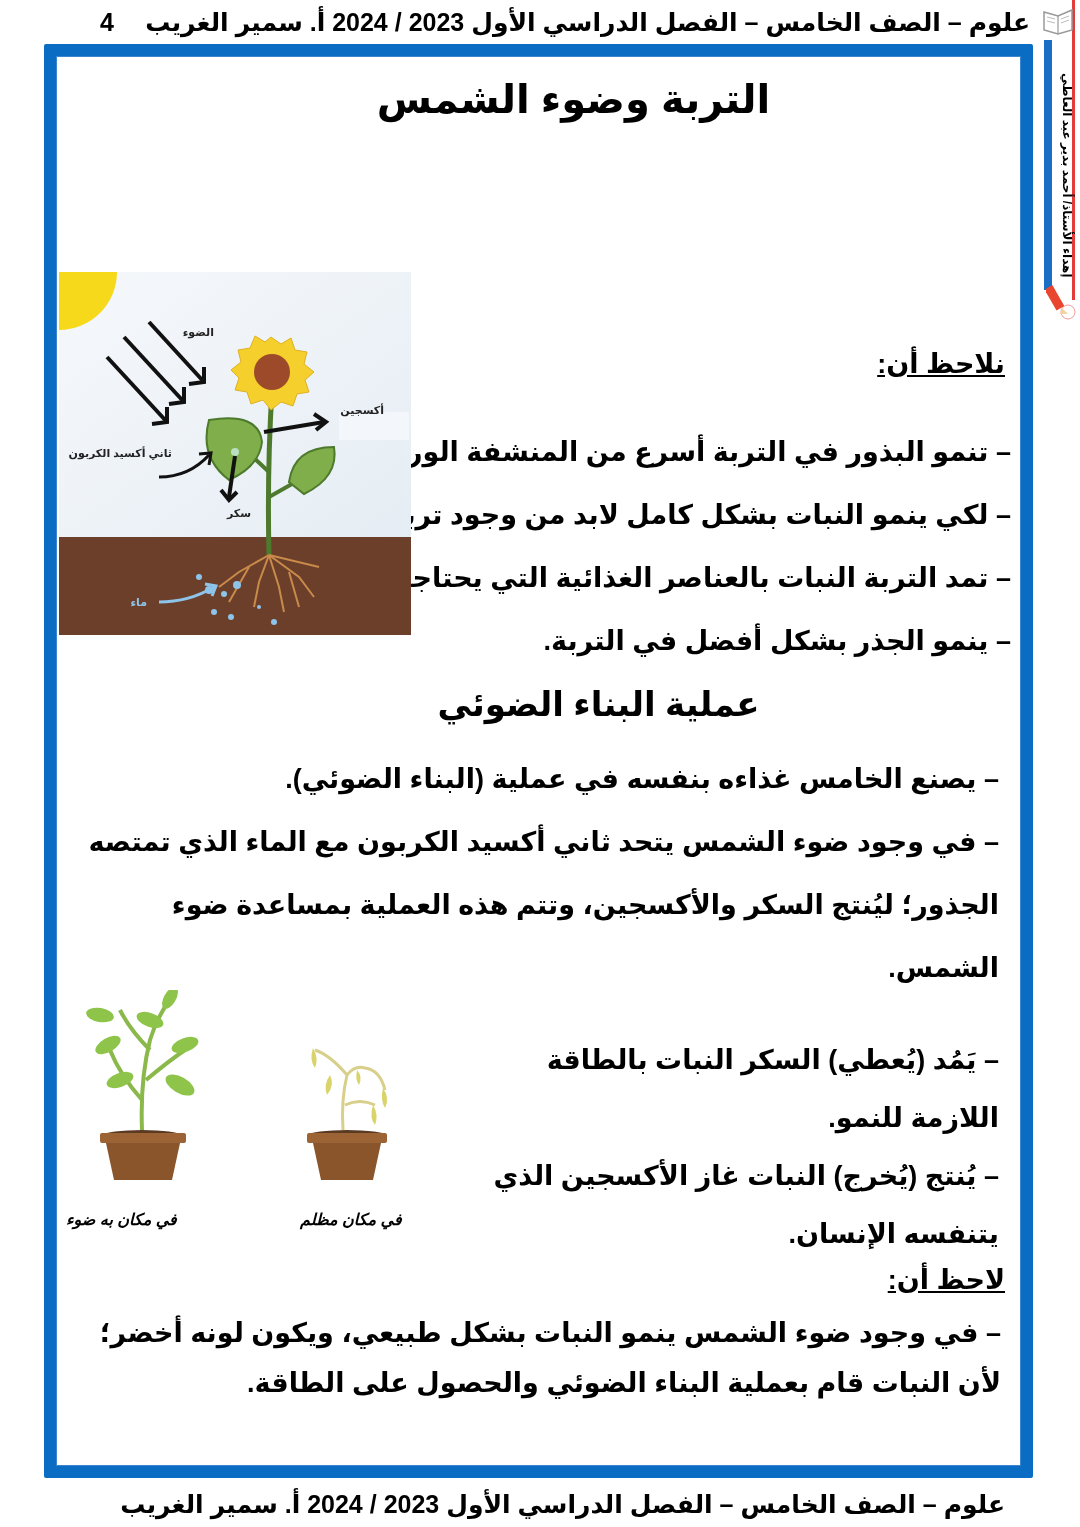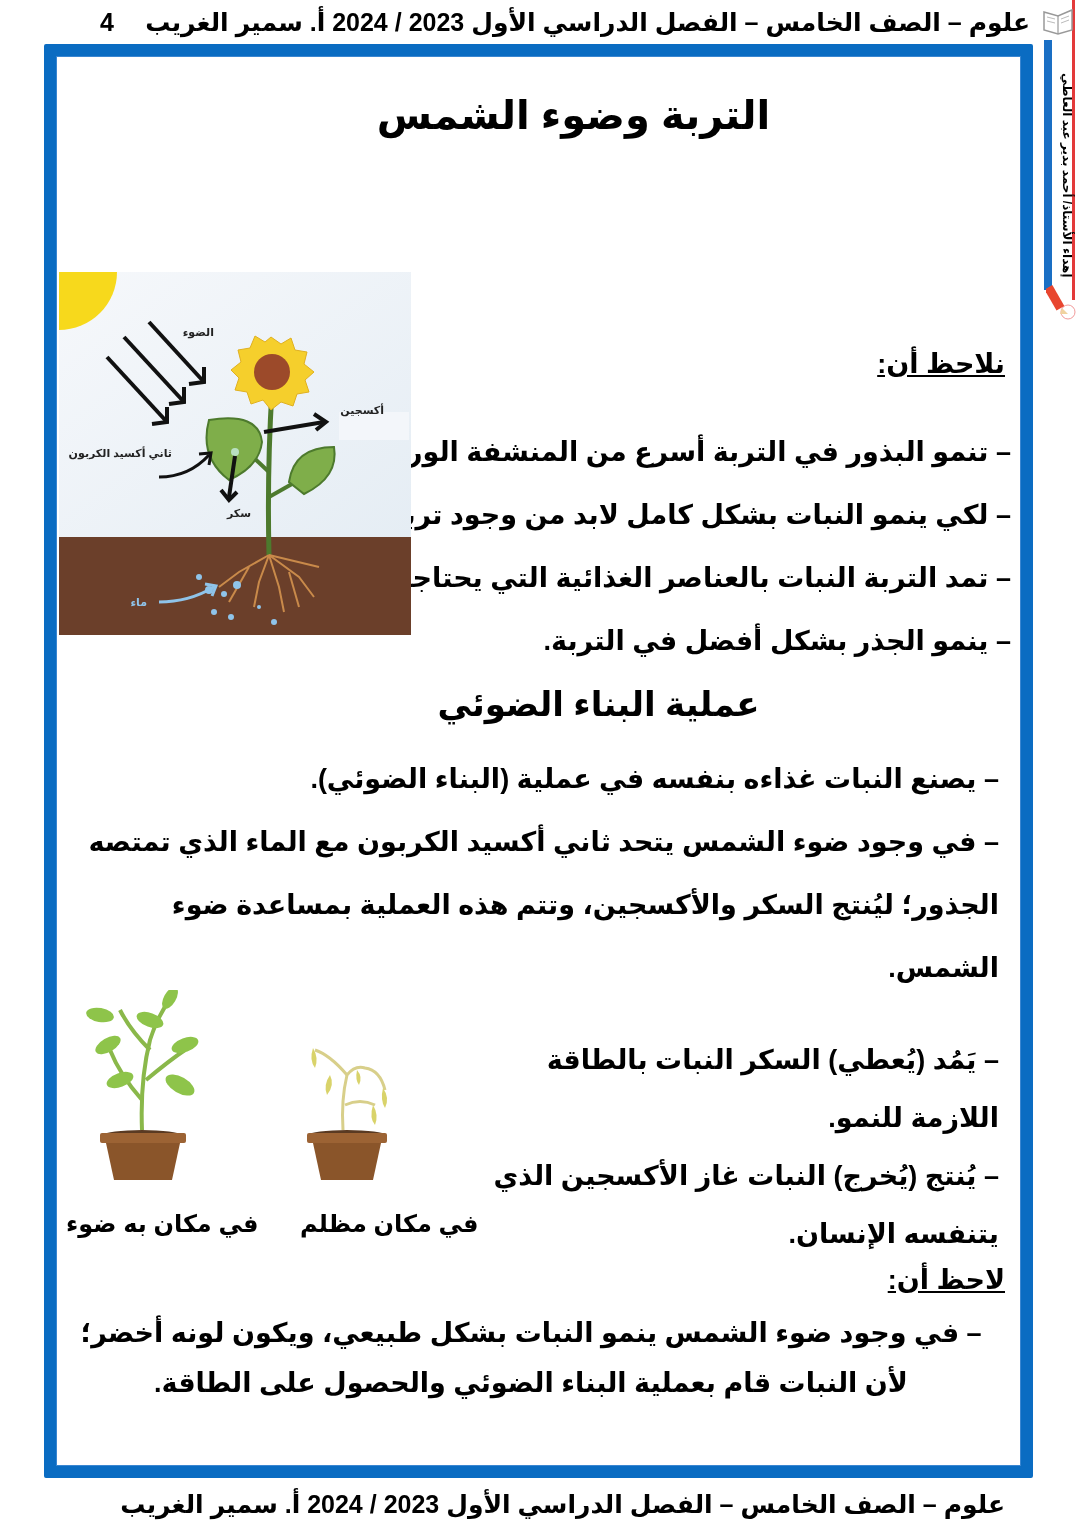--- a/index.html
+++ b/index.html
@@ -11,39 +11,39 @@
   .footer .line{position:absolute;right:0;top:0;}
   .frame{position:absolute;left:44px;top:44px;width:965px;height:1410px;border:12px solid #0a6cc2;border-radius:2px;background:#fff;box-shadow:0 0 0 1px #3a86d1 inset;}
   .side-deco{position:absolute;left:1038px;top:0;width:42px;height:320px;}
   .side-deco .red-line{position:absolute;left:34px;top:0;width:3px;height:300px;background:#e33a3a;}
   .side-deco .blue-strip{position:absolute;left:6px;top:40px;width:8px;height:250px;background:#1a6fc4;}
   .side-deco .vtext{position:absolute;left:14px;top:60px;width:22px;height:230px;writing-mode:vertical-rl;font-size:12px;font-weight:bold;direction:rtl;text-align:center;white-space:nowrap;}
   .side-deco .book{position:absolute;left:2px;top:2px;width:36px;height:36px;}
   .side-deco .pencil{position:absolute;left:8px;top:280px;width:30px;height:40px;}
   .content{position:absolute;left:56px;top:56px;width:965px;height:1410px;direction:rtl;}
   .title{position:absolute;text-align:center;font-weight:bold;}
-  .t1{top:36px;left:0;width:965px;font-size:40px;text-align:center;padding-left:70px;box-sizing:border-box;}
+  .t1{top:20px;left:0;width:965px;font-size:40px;text-align:center;padding-left:70px;box-sizing:border-box;}
   .para{position:absolute;font-weight:bold;font-size:27px;line-height:58px;}
   .p1{top:88px;right:10px;width:900px;text-align:justify;text-align-last:right;}
   .sub{position:absolute;font-weight:bold;font-size:27px;text-decoration:underline;}
   .s1{top:292px;right:16px;}
   .list{position:absolute;margin:0;padding:0;list-style:none;font-weight:bold;font-size:27px;}
   .l1{top:365px;right:10px;width:600px;line-height:63px;}
   .list li{white-space:nowrap;}
   .t2{top:628px;left:0;width:965px;font-size:34px;padding-left:120px;box-sizing:border-box;}
   .l2{top:692px;right:22px;width:930px;line-height:63px;}
   .l2 li.wrap{white-space:normal;}
   .l3{top:975px;right:22px;width:530px;line-height:58px;}
   .l3 li{white-space:normal;}
-  .cap{position:absolute;font-weight:bold;font-size:24px;}
+  .cap{position:absolute;font-weight:bold;font-size:16px;font-style:italic;}
   .cap1{top:1152px;left:245px;}
   .cap2{top:1152px;left:12px;}
   .s2{top:1208px;right:16px;}
   .l4{top:1252px;right:20px;width:940px;line-height:50px;}
-  .l4 li{white-space:normal;text-align:center;}
+  .l4 li{white-space:normal;}
   .diagram{position:absolute;left:59px;top:272px;width:352px;height:363px;}
   .pot-dark{position:absolute;left:295px;top:1030px;width:120px;height:150px;}
   .pot-light{position:absolute;left:80px;top:990px;width:125px;height:190px;}
 </style>
 </head>
 <body>
 
 <div class="header">
   <span class="line">علوم – الصف الخامس – الفصل الدراسي الأول  2023 / 2024   أ. سمير الغريب</span>
   <span class="page-num">4</span>
@@ -73,21 +73,21 @@
   <div class="sub s1">نلاحظ أن:</div>
   <ul class="list l1">
     <li>– تنمو البذور في التربة أسرع من المنشفة الورقية.</li>
     <li>– لكي ينمو النبات بشكل كامل لابد من وجود تربة.</li>
     <li>– تمد التربة النبات بالعناصر الغذائية التي يحتاجها.</li>
     <li>– ينمو الجذر بشكل أفضل في التربة.</li>
   </ul>
 
   <div class="title t2">عملية البناء الضوئي</div>
   <ul class="list l2">
-    <li>– يصنع النبات غذاءه بنفسه في عملية (البناء الضوئي).</li>
+    <li>– يصنع الخامس غذاءه بنفسه في عملية (البناء الضوئي).</li>
     <li class="wrap">– في وجود ضوء الشمس يتحد ثاني أكسيد الكربون مع الماء الذي تمتصه الجذور؛ ليُنتج السكر والأكسجين، وتتم هذه العملية بمساعدة ضوء الشمس.</li>
   </ul>
 
   <ul class="list l3">
     <li>– يَمُد (يُعطي) السكر النبات بالطاقة اللازمة للنمو.</li>
     <li>– يُنتج (يُخرج) النبات غاز الأكسجين الذي يتنفسه الإنسان.</li>
   </ul>
 
   <div class="sub s2">لاحظ أن:</div>
   <ul class="list l4">

